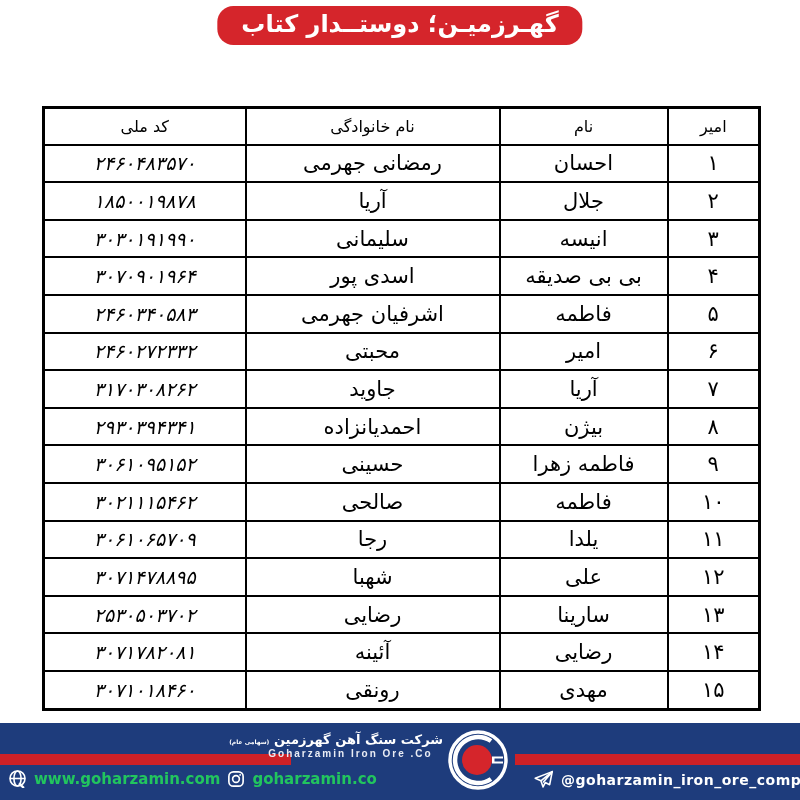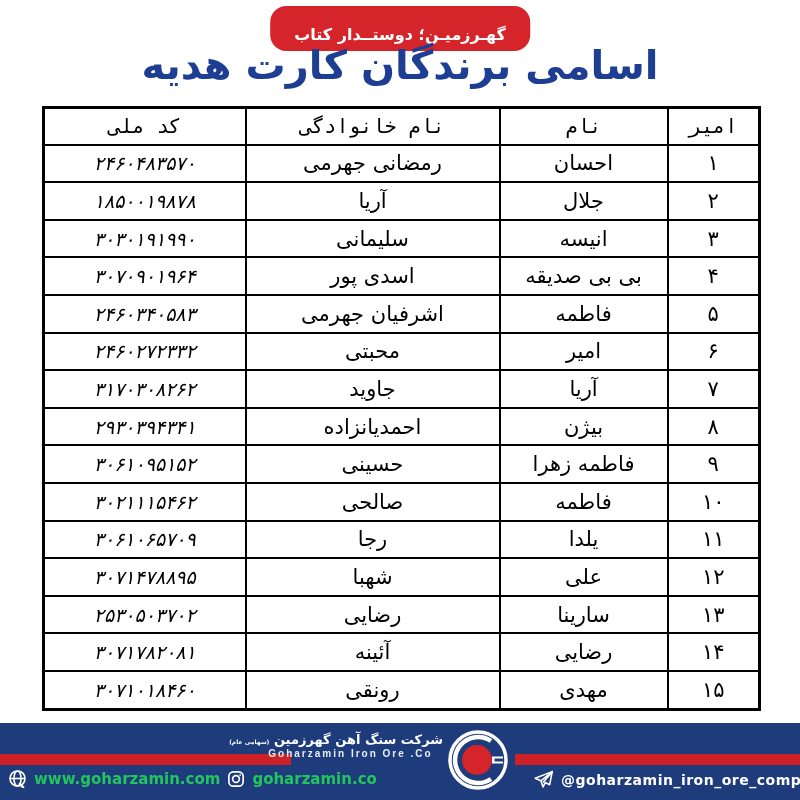--- a/index.html
+++ b/index.html
@@ -2,35 +2,35 @@
 <html lang="fa"><head>
 <meta charset="utf-8">
 <style>
   * { margin:0; padding:0; box-sizing:border-box; }
   html,body { width:800px; height:800px; }
   body { font-family:"DejaVu Sans", sans-serif; background:#ffffff; position:relative; overflow:hidden; }
   .page { position:absolute; inset:0; width:800px; height:800px; background:#ffffff; }
 
   
   .badge { position:absolute; top:6px; left:50%; transform:translateX(-50%);
-    background:#d5252b; color:#ffffff; border-radius:16px; padding:19px 24px 7px;
-    font-size:16px; font-weight:bold; direction:rtl; white-space:nowrap; }
+    background:#d5252b; color:#ffffff; border-radius:16px; padding:4px 24px 7px;
+    font-size:24px; font-weight:bold; direction:rtl; white-space:nowrap; }
 
   
   .title { position:absolute; top:42px; width:100%; text-align:center; direction:rtl;
     color:#1d3e93; font-size:40px; font-weight:bold; letter-spacing:0; }
 
   
   .tbl-wrap { position:absolute; top:106px; left:42px; width:716px; height:605px; }
   table { width:716px; height:605px; border-collapse:collapse; table-layout:fixed;
     direction:rtl; border:3px solid #000; }
   col.c-row { width:92px; } col.c-fn { width:168px; } col.c-ln { width:254px; } col.c-id { width:202px; }
   th, td { border:2px solid #000; text-align:center; vertical-align:middle;
     font-size:21px; color:#000; font-weight:normal; padding:0 4px; overflow:hidden; }
-  thead th { height:37px; font-size:20px;font-family:Liberation Mono, monospace; }
+  thead th { height:37px; font-size:16px; }
   td.num { font-size:19px; letter-spacing:1px;font-style:italic; }
 
   
   .footer { position:absolute; left:0; bottom:0; width:800px; height:77px; background:#1e3c7c; }
   .redbar { position:absolute; background:#cd2127; height:11px; top:31px; }
   .redbar.left { left:0; width:291px; }
   .redbar.right { left:515px; width:285px; }
 
   .logo { position:absolute; left:446px; top:5px; width:64px; height:64px; }
 
@@ -48,21 +48,20 @@
     color:#ffffff; font-size:14px; font-weight:bold; direction:ltr; letter-spacing:0.5px; }
   .icn { display:inline-flex; }
 </style>
 </head>
 <body>
 
 <div class="page">
 
   <div class="badge">گهـرزمیـن؛ دوستــدار کتاب</div>
 
-  <div class="title">اسامی برندگان کارت هدیه</div>
 
   <div class="tbl-wrap">
     <table>
       <colgroup>
           <col class="c-row">
           <col class="c-fn">
           <col class="c-ln">
           <col class="c-id">
         </colgroup>
       <thead>

